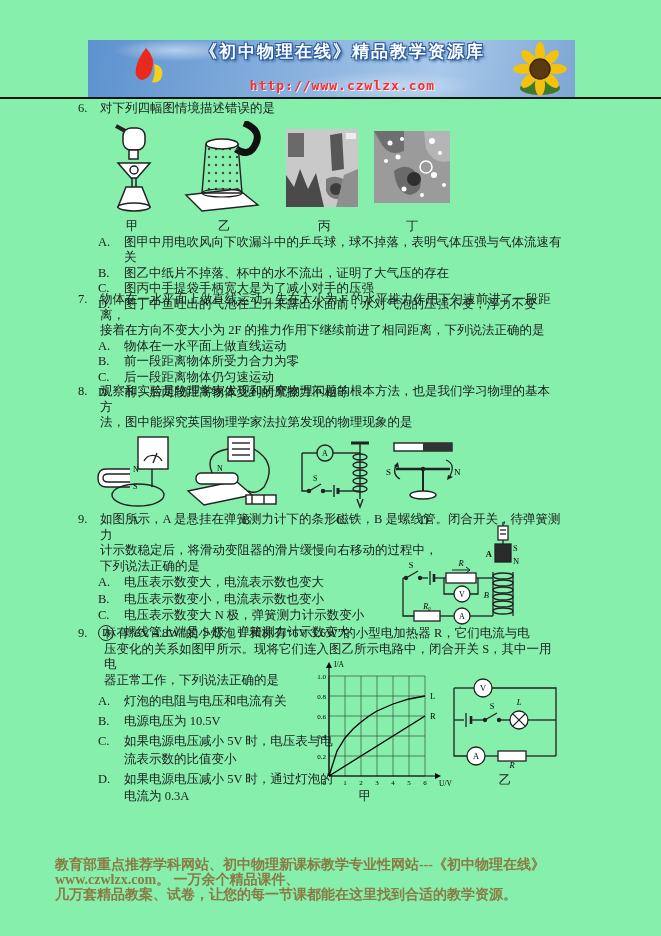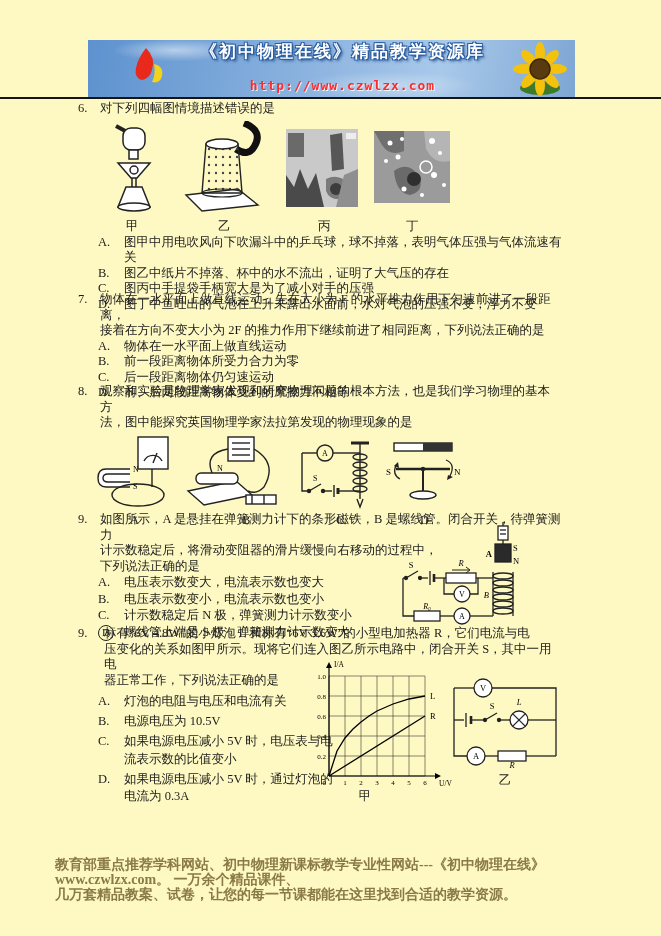--- a/index.html
+++ b/index.html
@@ -1,16 +1,16 @@
 <!DOCTYPE html>
 <html><head>
 <meta charset="utf-8">
 <style>
   html,body{margin:0;padding:0;background:#ffffff;}
-  .page{position:relative;width:661px;height:936px;background:#fef9c3;overflow:hidden;
+  .page{position:relative;width:661px;height:936px;background:#86efac;overflow:hidden;
         font-family:"Liberation Serif",serif;color:#1b1b1b;}
   
   .banner{position:absolute;left:88px;top:40px;width:487px;height:57px;
     background:
       radial-gradient(ellipse 90px 16px at 18% 18%, rgba(255,255,255,.5), transparent 70%),
       radial-gradient(ellipse 130px 20px at 62% 80%, rgba(255,255,255,.35), transparent 70%),
       linear-gradient(100deg,#5d92cf 0%,#86afdd 40%,#a9c9ea 72%,#7ea6d4 100%);
     display:flex;align-items:center;}
   .banner-logo{margin-left:42px;flex:0 0 auto;}
   .banner-mid{flex:1;text-align:center;line-height:1.1;}
@@ -281,21 +281,21 @@
     <div class="opt" style="margin-top:1px;">
         <span class="lab">A.</span>
         <span class="txt narrow">电压表示数变大，电流表示数也变大</span>
       </div>
     <div class="opt" style="margin-top:1px;">
         <span class="lab">B.</span>
         <span class="txt narrow">电压表示数变小，电流表示数也变小</span>
       </div>
     <div class="opt" style="margin-top:1px;">
         <span class="lab">C.</span>
-        <span class="txt narrow">计示数稳定后 N 极，弹簧测力计示数变小</span>
+        <span class="txt narrow">电压表示数变大 N 极，弹簧测力计示数变小</span>
       </div>
     <div class="opt" style="margin-top:1px;">
         <span class="lab"><span class="circled">D</span></span>
         <span class="txt narrow">螺线管上端是 S 极，弹簧测力计示数变大</span>
       </div>
   </div>
 
   <svg style="position:absolute;left:398px;top:520px;" width="135" height="108" viewBox="0 0 135 108">
     <g stroke="#222" fill="none" stroke-width="1.3">
       <line x1="105" y1="2" x2="105" y2="6"></line>

